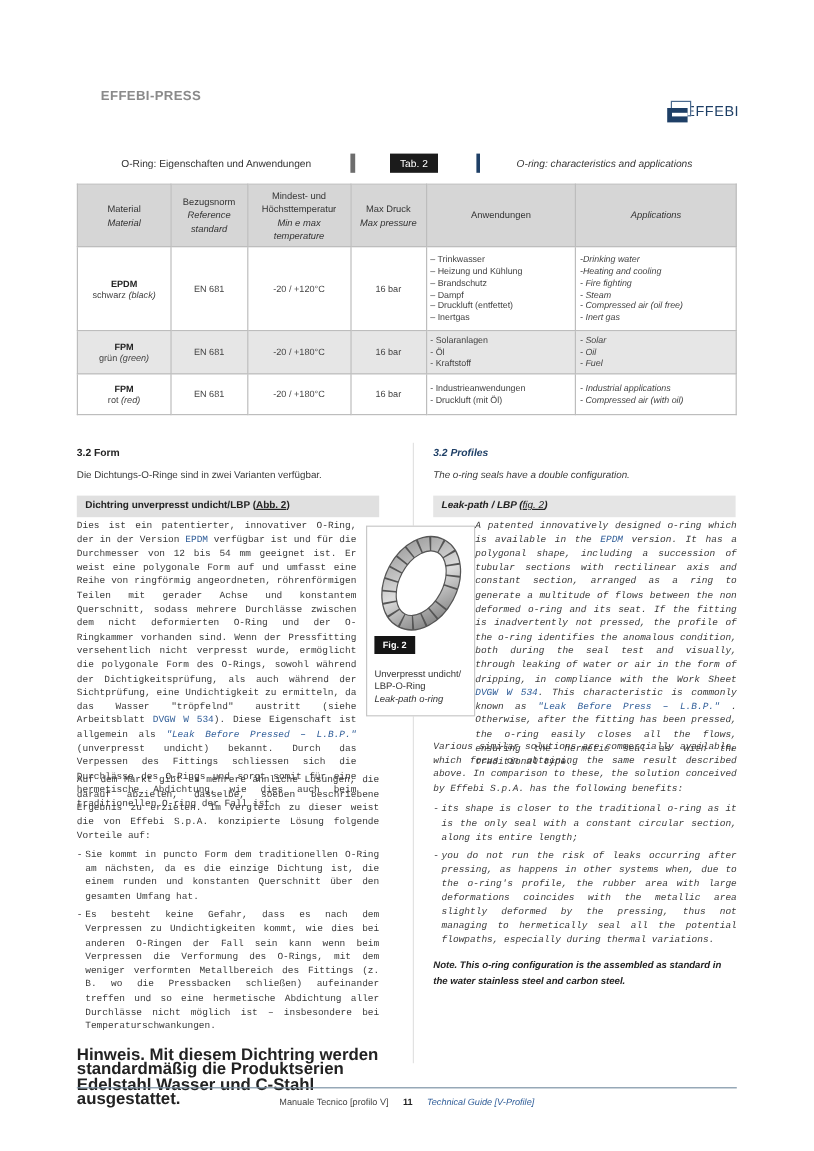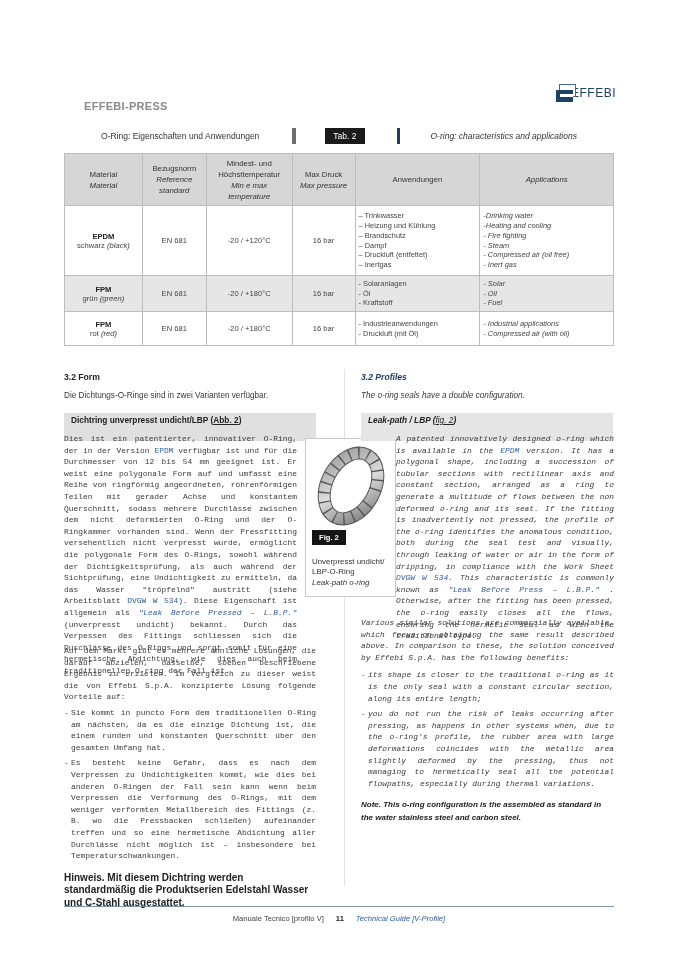--- a/index.html
+++ b/index.html
@@ -1,20 +1,20 @@
 <!DOCTYPE html>
 <html><head>
 <meta charset="utf-8">
 <style>
   html, body { margin: 0; padding: 0; background: #ffffff; }
   body { width: 678px; height: 959px; position: relative; overflow: hidden;
          font-family: "Liberation Sans", "DejaVu Sans", sans-serif; color: #3a3a3a; }
   .abs { position: absolute; }
 
-  .brand { left: 64px; top: 100px; font-size: 11px; font-weight: bold; color: #8a8a8a; letter-spacing: 0.3px; padding-left: 20px; }
+  .brand { left: 64px; top: 74px; font-size: 11px; font-weight: bold; color: #8a8a8a; letter-spacing: 0.3px; padding-left: 20px; }
   .logo { left: 556px; top: 81px; width: 60px; height: 24px; display: flex; align-items: center; }
   .logo-mark { width: 19px; height: 19px; position: relative; margin-right: 1px; }
   .logo-mark .sq { position: absolute; left: 3px; top: 0; width: 15px; height: 11px; border: 1.5px solid #4a6a8f; background: #fff; }
   .logo-mark .e { position: absolute; left: 0; top: 6px; width: 17px; height: 12px; background: #1e3f66; }
   .logo-mark .e:after { content: ""; position: absolute; left: 4px; top: 4px; width: 13px; height: 3px; background: #fff; }
   .logo-text { font-size: 12px; color: #1e3f66; letter-spacing: 0.5px; }
 
   .tabline { top: 128px; left: 0; width: 678px; display: flex; justify-content: center; align-items: center; font-size: 8.5px; gap: 27px; }
   .tabline .de { color: #333; margin-right: 6px; }
   .tabline .bar1 { width: 4px; height: 16px; background: #6d6d6d; margin-right: 2px; }
@@ -28,38 +28,38 @@
   table.spec tr.alt td { background: #e6e6e6; }
   table.spec td.app { text-align: left; line-height: 9.8px; font-size: 7.4px; }
   table.spec td.app.en { font-style: italic; }
   table.spec .mat { font-weight: bold; color: #222; }
   .it { font-style: italic; }
 
   .sec-title { font-size: 8.6px; font-weight: bold; color: #222; }
   .sec-title.en { color: #1e3f66; font-style: italic; }
   .intro { font-size: 8.2px; color: #3a3a3a; }
   .intro.en { font-style: italic; }
-  .subhead { background: #e0e0e0; height: 28px; font-size: 8.3px; font-weight: bold; color: #222; line-height: 14px; padding-left: 7px; box-sizing: border-box; }
+  .subhead { background: #e0e0e0; height: 18px; font-size: 8.3px; font-weight: bold; color: #222; line-height: 14px; padding-left: 7px; box-sizing: border-box; }
   .subhead.en { background: #e5e5e5; font-style: italic; }
   .subhead u { font-weight: normal; }
   .subhead.de u { font-weight: bold; }
 
   .para { font-size: 7.9px; line-height: 11.6px; text-align: justify; color: #3a3a3a; margin: 0; font-family: Liberation Mono, monospace; }
   .para.en { font-style: italic; }
   .blue { color: #2f5d98; }
   .bullet { display: flex; }
   .bullet .dash { width: 7px; flex: none; }
 
   .figbox { left: 305px; top: 438px; width: 89px; height: 157px; border: 1px solid #c8c8c8; background: #fff; }
   .ringwrap { position: absolute; left: 10px; top: 6px; width: 70px; height: 82px; }
   .figlabel { position: absolute; left: 6px; top: 91px; background: #151515; color: #fff; font-size: 7.6px; font-weight: bold; padding: 3px 7px; }
   .figcap { position: absolute; left: 6px; top: 118px; font-size: 7.9px; line-height: 10.4px; color: #333; }
 
   .vdiv { left: 344px; top: 369px; width: 1px; height: 517px; background: #e2e2e2; }
-  .note { font-size: 10px; font-weight: bold; line-height: 12.5px; color: #222; }
+  .note { font-size: 14px; font-weight: bold; line-height: 12.5px; color: #222; }
   .note.en { font-style: italic; font-size: 8px; }
 
   .footline { left: 64px; top: 906px; width: 550px; height: 1px; background: #7d93a6; }
   .footer { top: 914px; left: 0; width: 678px; display: flex; justify-content: center; font-size: 7.6px; }
   .footer .de { color: #444; }
   .footer .pg { color: #222; font-weight: bold; margin: 0 12px 0 12px; }
   .footer .en { color: #2f5d98; font-style: italic; }
 </style>
 </head>
 <body>

